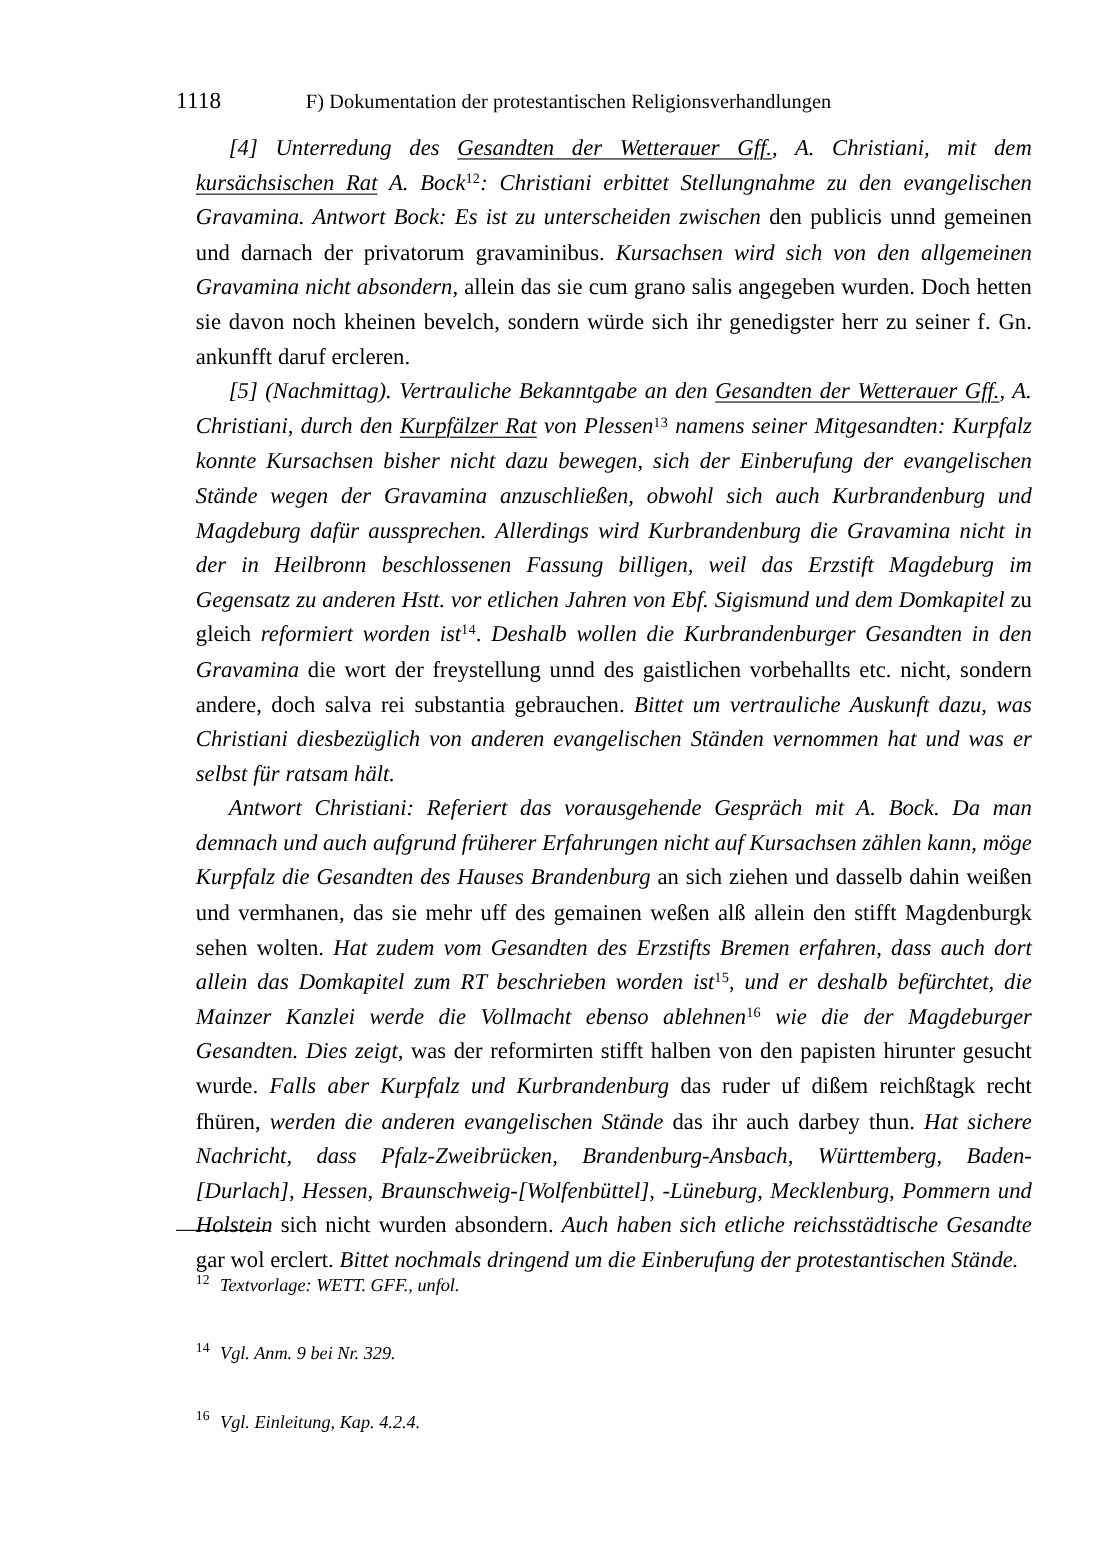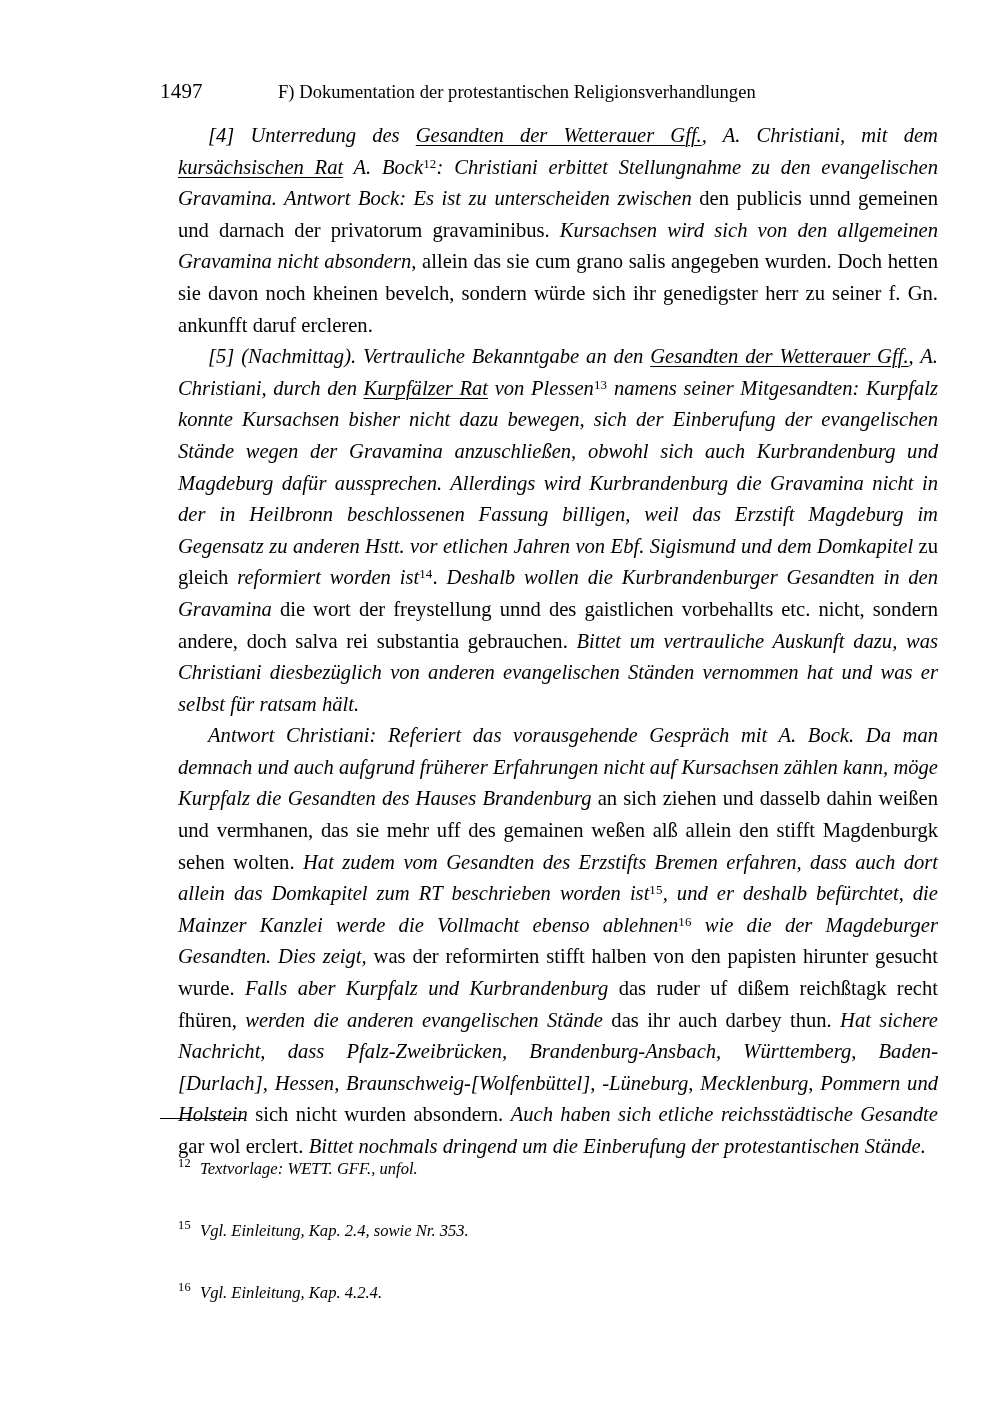--- a/index.html
+++ b/index.html
@@ -108,35 +108,35 @@
     letter-spacing: 0.2px;
   }
   .fn .fntext { display: inline; }
 </style>
 </head>
 <body>
 
 <div class="page">
 
   <div class="runhead">
-    <span class="folio">1497</span><span class="title">F) Dokumentation der protestantischen Religionsverhandlungen</span>
+    <span class="folio">1118</span><span class="title">F) Dokumentation der protestantischen Religionsverhandlungen</span>
   </div>
 
   <div class="textblock">
     <p class="para"><i>[4] Unterredung des </i><span class="ul">Gesandten der Wetterauer Gff.</span><i>, A. Christiani, mit dem </i><span class="ul">kursächsischen Rat</span><i> A. Bock</i><sup>12</sup><i>: Christiani erbittet Stellungnahme zu den evangelischen Gravamina. Antwort Bock: Es ist zu unterscheiden zwischen </i><span class="rm">den publicis unnd gemeinen und darnach der privatorum gravaminibus. </span><i>Kursachsen wird sich von den allgemeinen Gravamina nicht absondern,</i><span class="rm"> allein das sie cum grano salis angegeben wurden. Doch hetten sie davon noch kheinen bevelch, sondern würde sich ihr genedigster herr zu seiner f. Gn. ankunfft daruf ercleren.</span></p>
     <p class="para"><i>[5] (Nachmittag). Vertrauliche Bekanntgabe an den </i><span class="ul">Gesandten der Wetterauer Gff.</span><i>, A. Christiani, durch den </i><span class="ul">Kurpfälzer Rat</span><i> von Plessen</i><sup>13</sup><i> namens seiner Mitgesandten: Kurpfalz konnte Kursachsen bisher nicht dazu bewegen, sich der Einberufung der evangelischen Stände wegen der Gravamina anzuschließen, obwohl sich auch Kurbrandenburg und Magdeburg dafür aussprechen. Allerdings wird Kurbrandenburg die Gravamina nicht in der in Heilbronn beschlossenen Fassung billigen, weil das Erzstift Magdeburg im Gegensatz zu anderen Hstt. vor etlichen Jahren von Ebf. Sigismund und dem Domkapitel </i><span class="rm">zu gleich </span><i>reformiert worden ist</i><sup>14</sup><span class="rm">. </span><i>Deshalb wollen die Kurbrandenburger Gesandten in den Gravamina </i><span class="rm">die wort der freystellung unnd des gaistlichen vorbehallts etc. nicht, sondern andere, doch salva rei substantia gebrauchen. </span><i>Bittet um vertrauliche Auskunft dazu, was Christiani diesbezüglich von anderen evangelischen Ständen vernommen hat und was er selbst für ratsam hält.</i></p>
     <p class="para"><i>Antwort Christiani: Referiert das vorausgehende Gespräch mit A. Bock. Da man demnach und auch aufgrund früherer Erfahrungen nicht auf Kursachsen zählen kann, möge Kurpfalz die Gesandten des Hauses Brandenburg </i><span class="rm">an sich ziehen und dasselb dahin weißen und vermhanen, das sie mehr uff des gemainen weßen alß allein den stifft Magdenburgk sehen wolten. </span><i>Hat zudem vom Gesandten des Erzstifts Bremen erfahren, dass auch dort allein das Domkapitel zum RT beschrieben worden ist</i><sup>15</sup><i>, und er deshalb befürchtet, die Mainzer Kanzlei werde die Vollmacht ebenso ablehnen</i><sup>16</sup><i> wie die der Magdeburger Gesandten. Dies zeigt, </i><span class="rm">was der reformirten stifft halben von den papisten hirunter gesucht wurde. </span><i>Falls aber Kurpfalz und Kurbrandenburg </i><span class="rm">das ruder uf dißem reichßtagk recht fhüren, </span><i>werden die anderen evangelischen Stände </i><span class="rm">das ihr auch darbey thun. </span><i>Hat sichere Nachricht, dass Pfalz-Zweibrücken, Brandenburg-Ansbach, Württemberg, Baden-[Durlach], Hessen, Braunschweig-[Wolfenbüttel], -Lüneburg, Mecklenburg, Pommern und Holstein </i><span class="rm">sich nicht wurden absondern. </span><i>Auch haben sich etliche reichsstädtische Gesandte </i><span class="rm">gar wol erclert. </span><i>Bittet nochmals dringend um die Einberufung der protestantischen Stände.</i></p>
   </div>
 
   <div class="footnotes">
     <div class="fn-rule"></div>
     <div class="fn">
       <span class="num">12</span><span class="fntext">Textvorlage: WETT. GFF., unfol.</span>
     </div>
     <div class="fn">
-      <span class="num">15</span><span class="fntext">Vgl. Einleitung, Kap. 2.4, sowie Nr. 353.</span>
+      <span class="num">14</span><span class="fntext">Vgl. Anm. 9 bei Nr. 329.</span>
     </div>
     <div class="fn">
       <span class="num">16</span><span class="fntext">Vgl. Einleitung, Kap. 4.2.4.</span>
     </div>
   </div>
 
 </div>
 
 </body></html>

